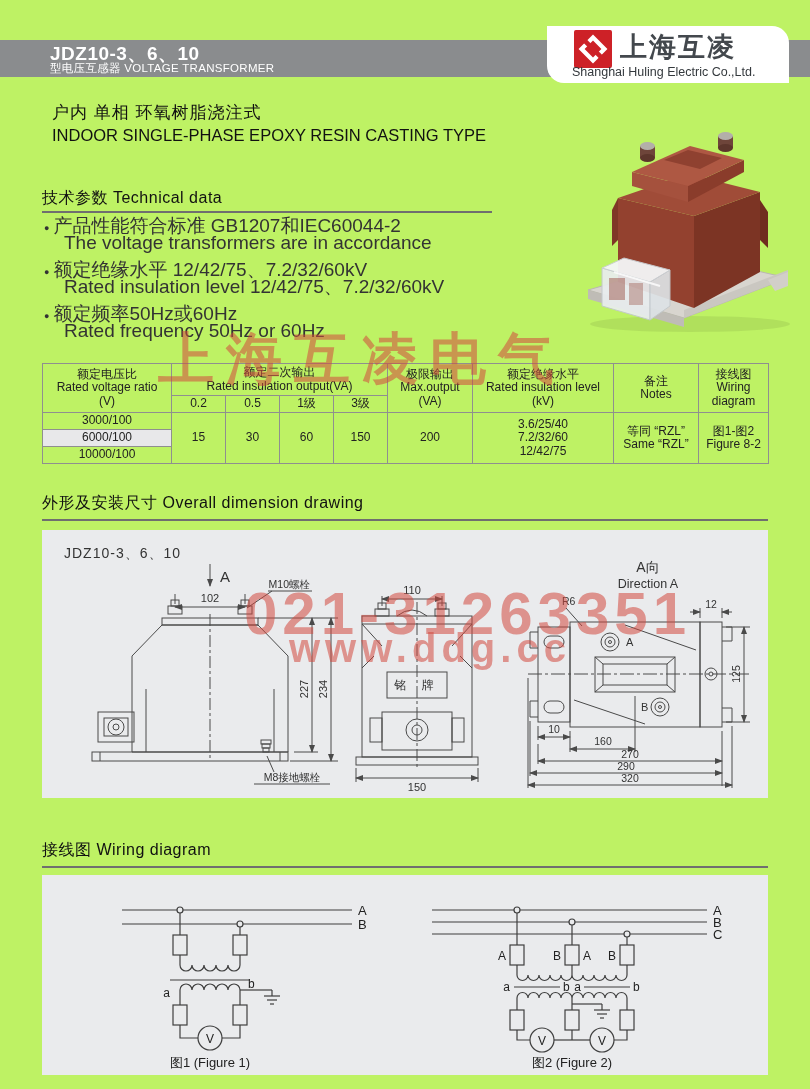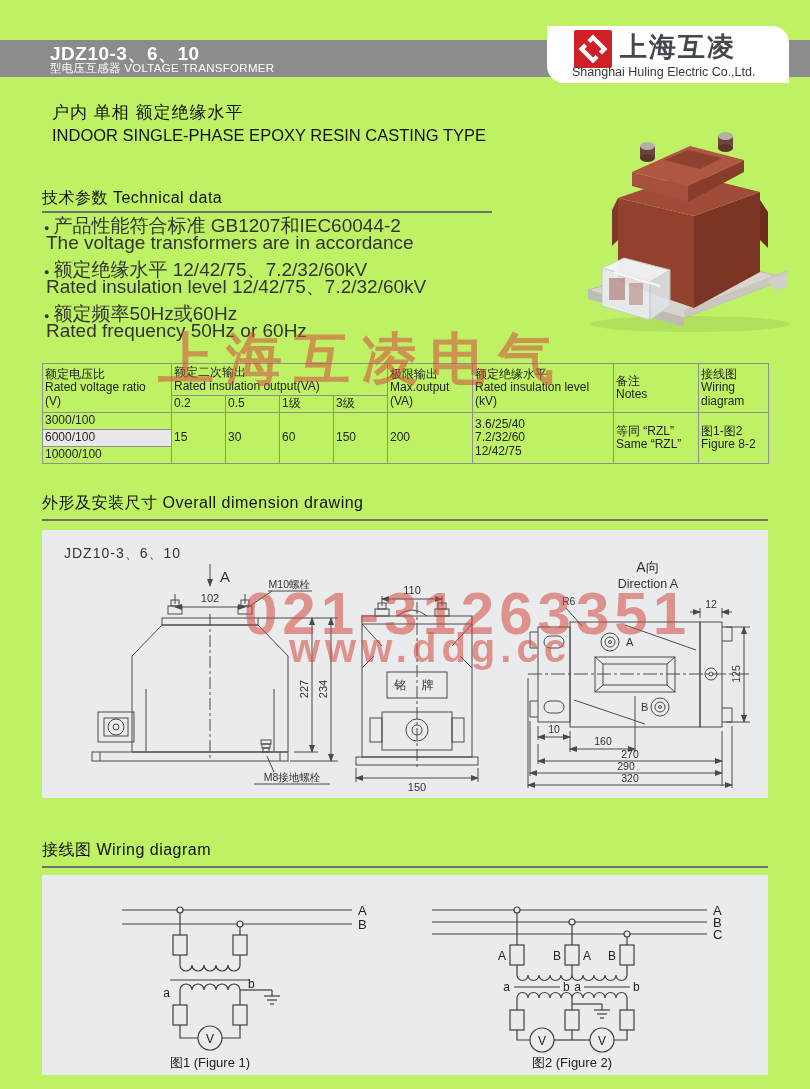--- a/index.html
+++ b/index.html
@@ -21,28 +21,28 @@
   .intro-en{position:absolute;left:52px;top:126px;font-size:16.5px;color:#111}
 
   
   .sec-head{position:absolute;font-size:16px;color:#111;letter-spacing:.5px}
   .sec-rule{position:absolute;height:2px;background:#6f6f6f}
 
   
   .bullets{position:absolute;left:44px;top:219px;width:440px;font-size:19px;color:#333;line-height:14.5px}
   .bullet{margin-bottom:13px}
   .bullet .zh:before{content:"●";font-size:9px;margin-right:4px;vertical-align:1px}
-  .bullet .en{margin-left:2px}
+  .bullet .en{margin-left:20px}
 
   
   .photo{position:absolute;left:572px;top:120px;width:232px;height:218px}
 
   
   .spec{position:absolute;left:42px;top:363px;width:726px;border-collapse:collapse;font-size:12px;color:#222;table-layout:fixed}
-  .spec td{border:1px solid #8f8f8f;vertical-align:middle;line-height:13.5px;padding:1px 2px}
+  .spec td{border:1px solid #8f8f8f;text-align:center;vertical-align:middle;line-height:13.5px;padding:1px 2px}
   .spec .shade{background:#e8e8ea}
 
   
   .wm{position:absolute;color:rgba(210,72,62,.55);font-weight:bold;pointer-events:none;z-index:9;white-space:nowrap}
   .wm-brand{left:158px;top:322px;font-size:56px;letter-spacing:12px}
   .wm-phone{left:244px;top:579px;font-size:60px;letter-spacing:5px}
   .wm-site{left:289px;top:626px;font-size:40px;letter-spacing:5px}
 
   
   .panel{position:absolute;left:42px;background:#eaebed}
@@ -64,21 +64,21 @@
       <svg class="logo-mark" viewBox="0 0 40 40">
         <rect x="0" y="0" width="40" height="40" rx="2" fill="#cd2127"></rect>
         <rect x="11.5" y="11.5" width="17" height="17" fill="none" stroke="#fff" stroke-width="4.5" transform="rotate(45 20 20)"></rect>
         <line x1="7" y1="7" x2="33" y2="33" stroke="#cd2127" stroke-width="5"></line>
       </svg>
       <div class="logo-zh">上海互凌</div>
       <div class="logo-en">Shanghai Huling Electric Co.,Ltd.</div>
     </div>
   </div>
 
-  <div class="intro-zh">户内  单相  额定绝缘水平</div>
+  <div class="intro-zh">户内  单相  环氧树脂浇注式</div>
   <div class="intro-en">INDOOR SINGLE-PHASE EPOXY RESIN CASTING TYPE</div>
 
   <div class="sec-head" style="left:42px;top:188px">技术参数  Technical data</div>
   <div class="sec-rule" style="left:42px;top:211px;width:450px"></div>
 
   <div class="bullets">
     <div class="bullet">
       <div class="zh">产品性能符合标准 GB1207和IEC60044-2</div>
       <div class="en">The voltage transformers are in accordance</div>
     </div>

